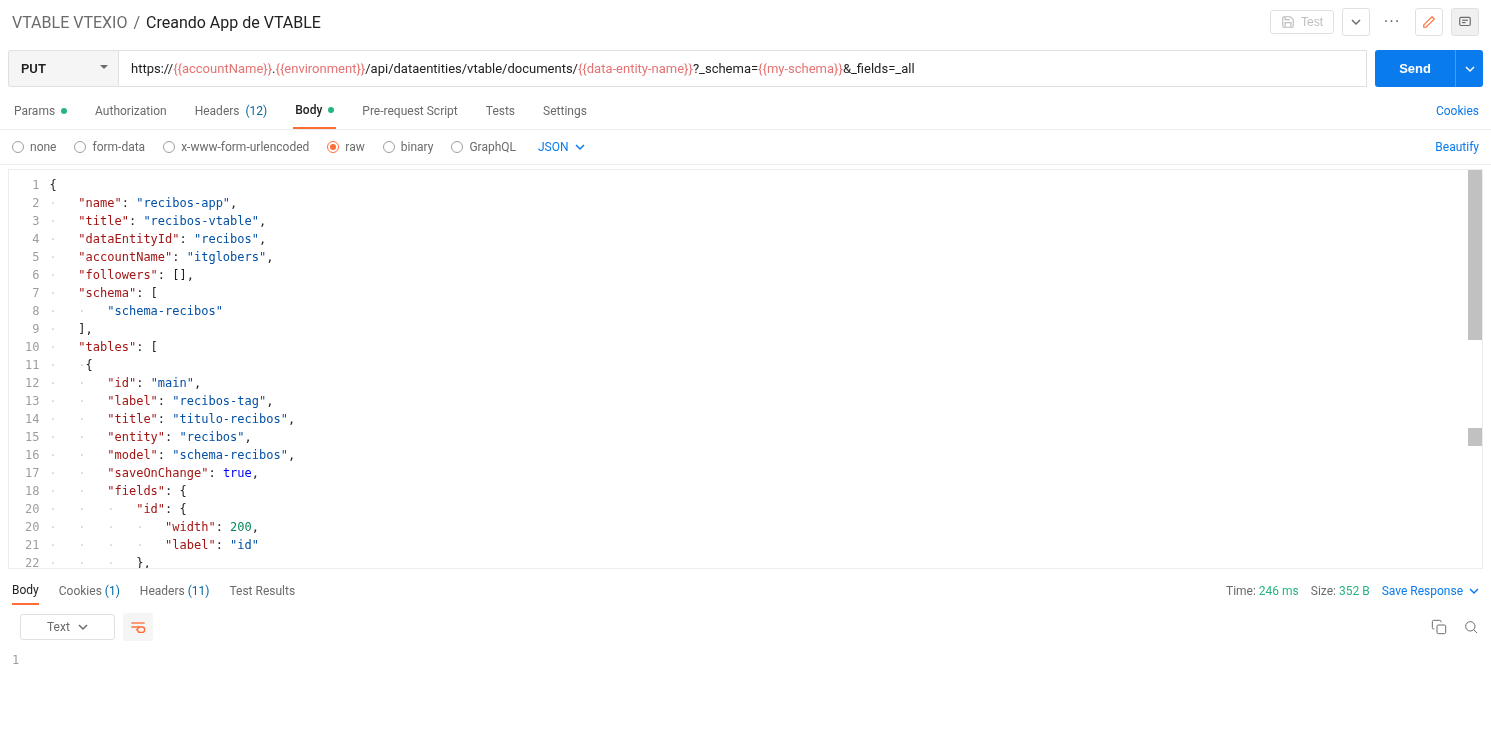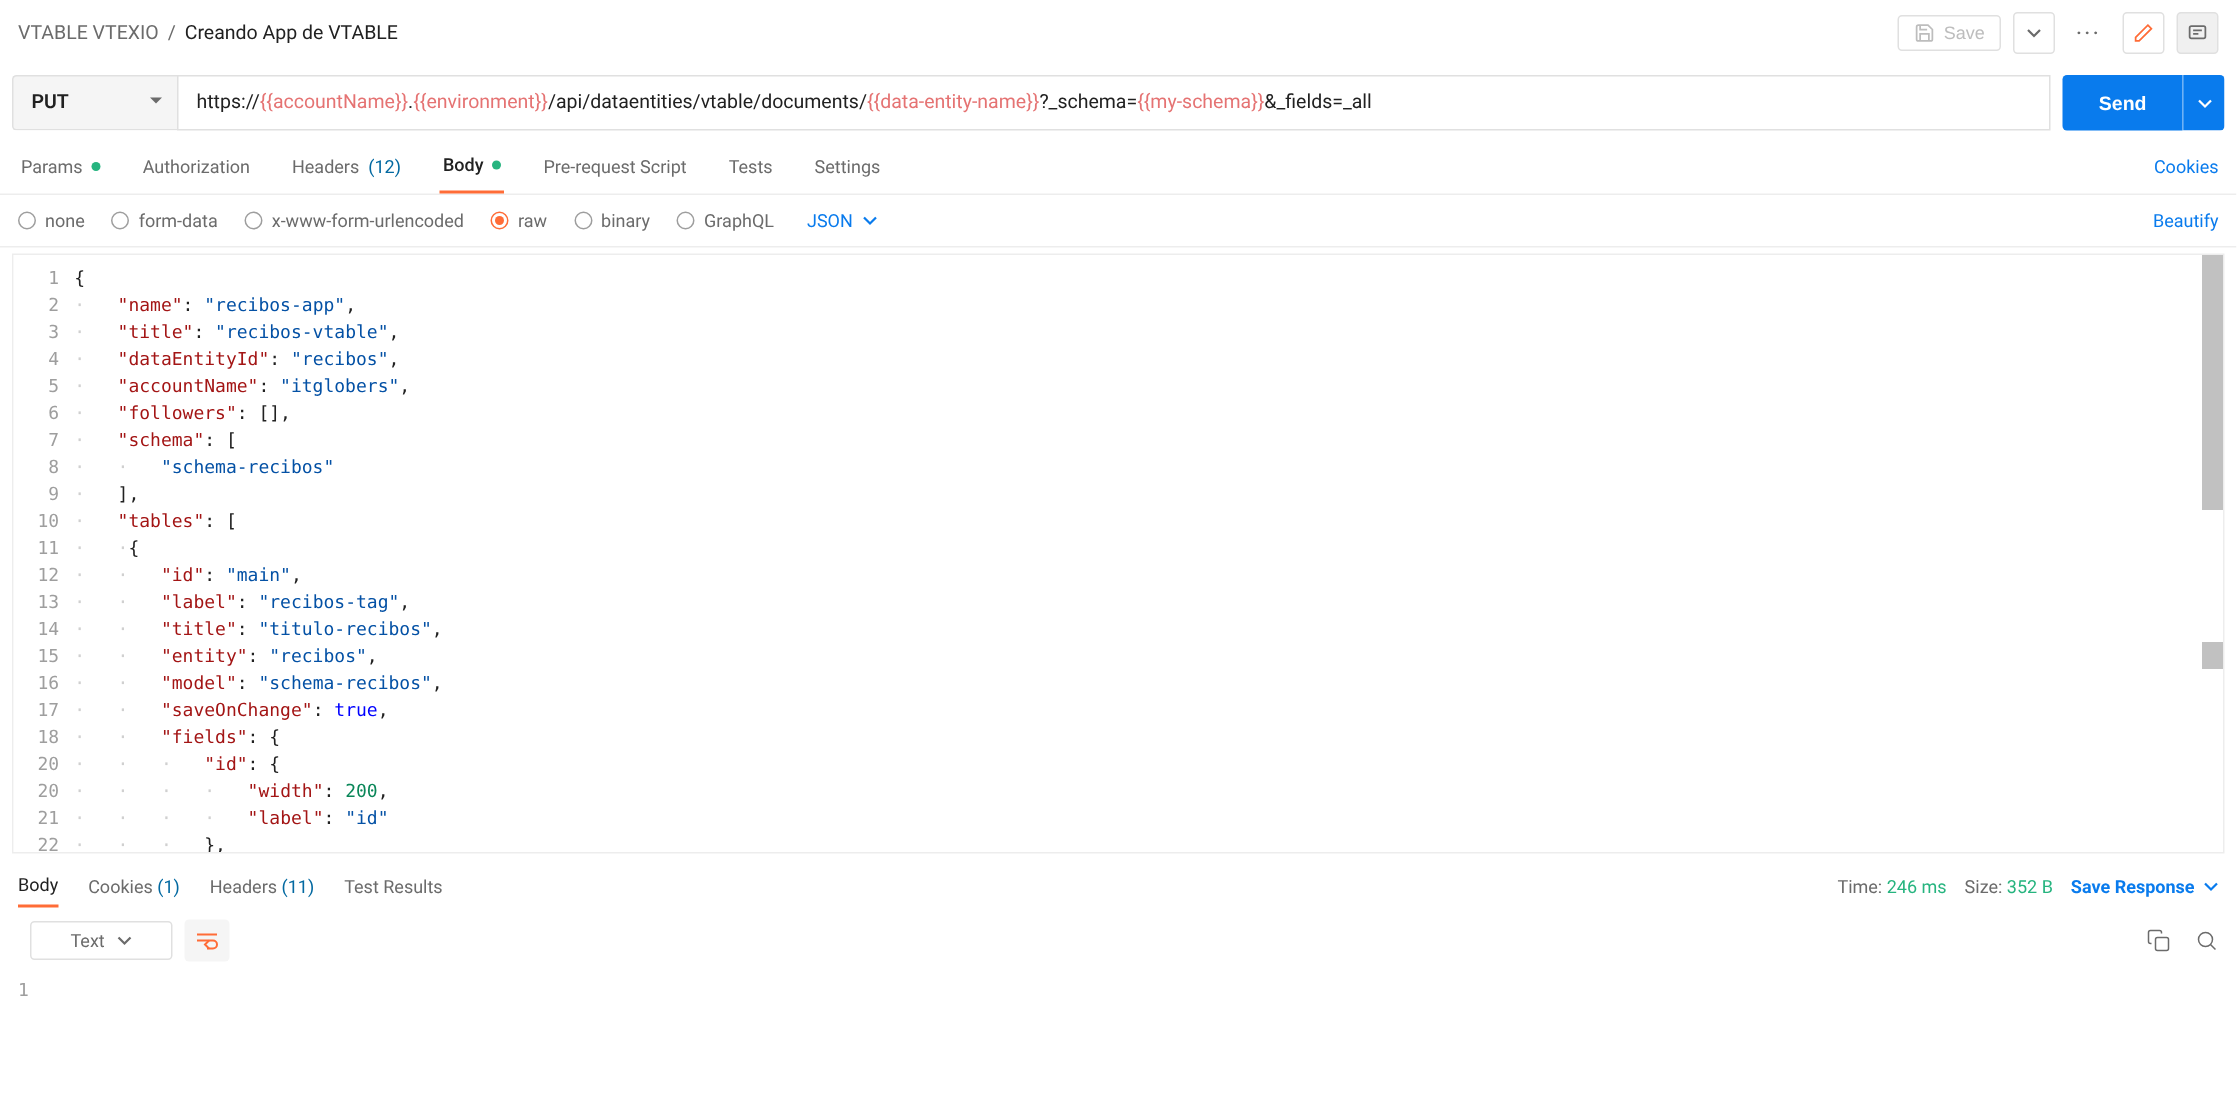--- a/index.html
+++ b/index.html
@@ -1,18 +1,18 @@
 <!DOCTYPE html>
 <html><head>
   <meta charset="utf-8">
   <style>
     * { box-sizing: border-box; margin: 0; padding: 0; }
     body { font-family: -apple-system, BlinkMacSystemFont, "Segoe UI", Roboto, Arial, sans-serif; font-size: 12px; color: #212121; background: #fff; }
     .top-bar { display: flex; align-items: center; justify-content: space-between; padding: 8px 12px; }
-    .breadcrumb { color: #6b6b6b; font-size: 13px; display:flex; align-items:center; gap:6px;}
+    .breadcrumb { color: #6b6b6b; font-size: 16px; display:flex; align-items:center; gap:6px;}
     .breadcrumb .current { color: #212121; }
     .top-actions { display: flex; align-items: center; gap: 8px; }
     .btn-outline { border: 1px solid #e0e0e0; background: #fff; color: #6b6b6b; padding: 4px 10px; border-radius: 3px; display:flex; align-items:center; gap:6px; font-size:12px; cursor:pointer;}
     .btn-outline.disabled { color:#bdbdbd; cursor:default;}
     .icon-box { border:1px solid #e0e0e0; width:28px; height:28px; display:flex; align-items:center; justify-content:center; border-radius:3px; cursor:pointer;}
     .icon-box.filled{background:#f0f0f0;}
     .dots{letter-spacing:2px; font-weight:bold; cursor:pointer; color:#6b6b6b; padding:0 6px;}
     .req-row { display:flex; align-items:stretch; padding: 6px 8px; gap:0;}
     .method-select { background:#f5f5f5; border:1px solid #e0e0e0; border-right:none; padding:0 28px 0 12px; border-radius:3px 0 0 3px; display:flex; align-items:center; font-weight:600; font-size:13px; color:#212121; position:relative; min-width:110px;}
     .method-select::after{content:""; position:absolute; right:10px; top:50%; transform:translateY(-50%); border:4px solid transparent; border-top-color:#6b6b6b;}
@@ -45,21 +45,21 @@
     .guide{color:#d0d0d0;}
     .scroll-track{position:absolute; right:0; top:0; width:14px; height:100%; background:transparent;}
     .scroll-thumb{position:absolute; right:0; top:0; width:14px; height:170px; background:#c1c1c1;}
     .scroll-thumb.small{position:absolute; right:0; top:258px; width:14px; height:18px; background:#c1c1c1;}
     .res-tabs{ display:flex; align-items:center; padding:8px 12px 0 12px; gap:20px;}
     .res-tab{ padding:6px 0; color:#6b6b6b; cursor:pointer; font-size:12px;}
     .res-tab.active{ color:#212121; border-bottom:2px solid #ff6c37;}
     .res-right{ margin-left:auto; display:flex; align-items:center; gap:12px; color:#6b6b6b;}
     .status-box{ border:3px solid #e53935; padding:4px 8px; display:flex; align-items:center; gap:8px;}
     .green{color:#26b47f;}
-    .save-resp{ color:#097bed; display:flex; align-items:center; gap:6px; cursor:pointer;font-weight:bold;}
+    .save-resp{ color:#097bed; display:flex; align-items:center; gap:6px; cursor:pointer;}
     .res-toolbar{ display:flex; align-items:center; padding:8px 12px; gap:2px;}
     .seg{ background:#f5f5f5; border-radius:3px; display:flex; overflow:hidden;}
     .seg-item{ padding:6px 14px; font-size:12px; color:#6b6b6b; cursor:pointer;}
     .seg-item.active{ background:#e6e6e6; color:#212121; font-weight:500;}
     .res-lang{ margin-left:8px; border:1px solid #e0e0e0; padding:5px 26px; border-radius:3px; display:flex; align-items:center; gap:8px; color:#6b6b6b; cursor:pointer;}
     .wrap-icon{ margin-left:6px; background:#f5f5f5; width:30px; height:28px; display:flex; align-items:center; justify-content:center; border-radius:3px; color:#ff6c37; cursor:pointer;}
     .res-toolbar .spacer{flex:1;}
     .res-icons{ display:flex; gap:16px; color:#6b6b6b;}
     .res-editor{ padding:4px 12px; font-family:Menlo,Consolas,monospace; font-size:12px; color:#9e9e9e; display:flex; gap:16px;}
     svg{display:block;}
@@ -75,21 +75,21 @@
   </div>
   <div class="top-actions">
     <button class="btn-outline disabled">
       <span>
           <svg width="14" height="14" viewBox="0 0 24 24" fill="none" stroke="#bdbdbd" stroke-width="2">
             <path d="M19 21H5a2 2 0 0 1-2-2V5a2 2 0 0 1 2-2h11l5 5v11a2 2 0 0 1-2 2z"></path>
             <polyline points="17 21 17 13 7 13 7 21"></polyline>
             <polyline points="7 3 7 8 15 8"></polyline>
           </svg>
         </span>
-      <span>Save</span>
+      <span>Test</span>
     </button>
     <div class="icon-box">
       <svg width="10" height="10" viewBox="0 0 10 10">
           <path d="M1 3 L5 7 L9 3" fill="none" stroke="#6b6b6b" stroke-width="1.5"></path>
         </svg>
     </div>
     <span class="dots">···</span>
     <div class="icon-box">
       <svg width="14" height="14" viewBox="0 0 24 24" fill="none" stroke="#ff6c37" stroke-width="2">
           <path d="M17 3l4 4L7 21H3v-4L17 3z"></path>

